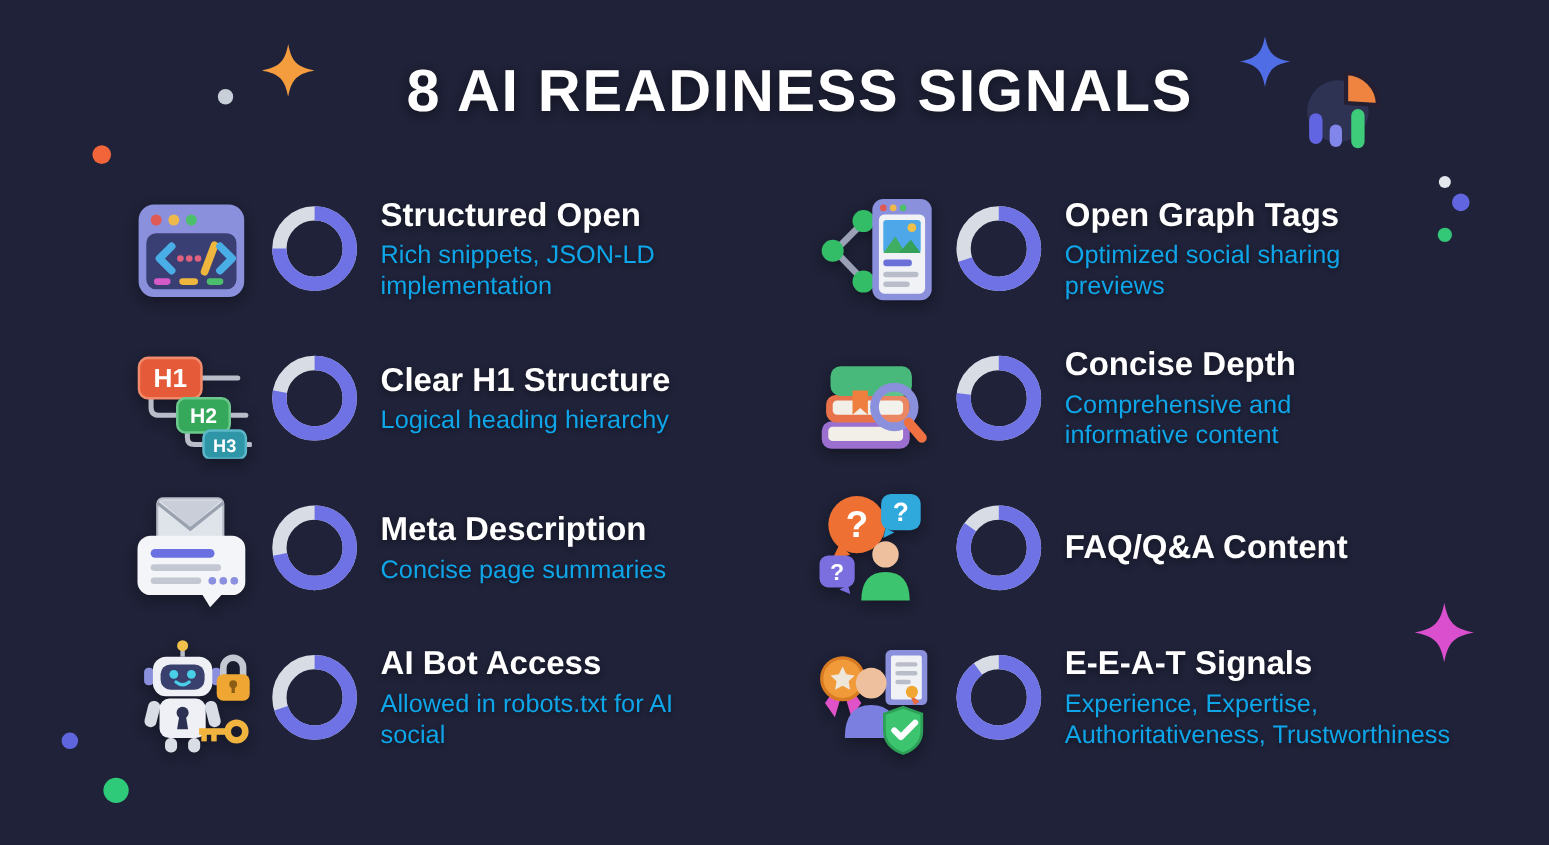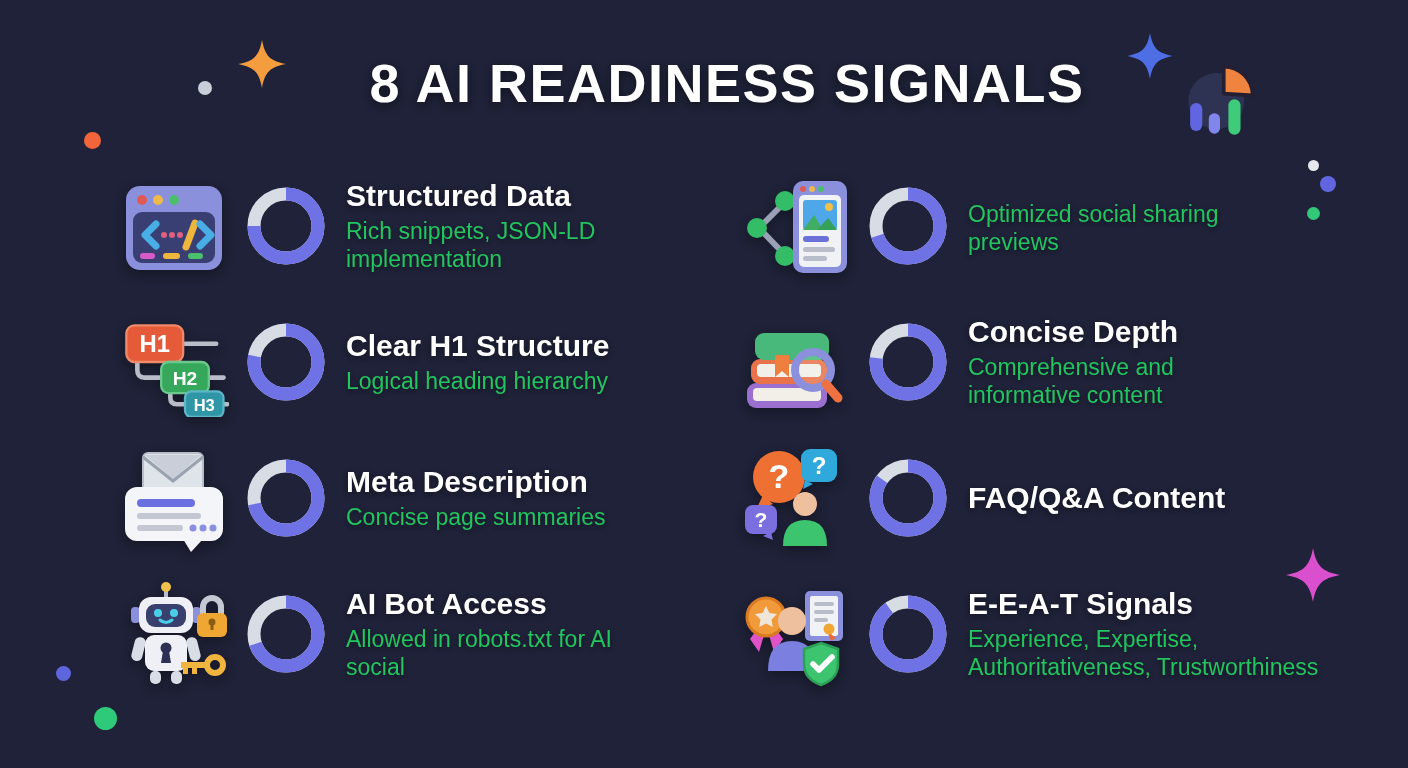--- a/index.html
+++ b/index.html
@@ -37,21 +37,21 @@
   .ring-track { fill:none; stroke:#d8dce4; stroke-width:13; }
   .ring-fill  { fill:none; stroke:#6e72e4; stroke-width:13; transform:rotate(-90deg); transform-origin:center; }
   .signal-text { margin-left:18px; }
   .signal-title {
     font-size:30px; font-weight:700; line-height:1.15; color:#ffffff;
     text-shadow:0 2px 6px rgba(0,0,0,.4);
     white-space:nowrap;
   }
   .signal-desc {
     margin-top:4px;
-    font-size:23px; line-height:1.22; color:#22c55e;
+    font-size:23px; line-height:1.22; color:#0ea5e9;
     text-shadow:0 2px 5px rgba(0,0,0,.35);
   }
   .w240{max-width:240px} .w260{max-width:260px} .w285{max-width:285px}
   .w295{max-width:295px} .w315{max-width:315px} .w340{max-width:340px} .w410{max-width:410px}
   .badge-label { font-weight:700; fill:#ffffff; font-family:"Liberation Sans",sans-serif; }
 </style>
 </head>
 <body>
 
 <svg class="deco" style="left:238px;top:40px" width="48" height="48" viewBox="0 0 48 48">
@@ -101,21 +101,21 @@
         <rect x="21" y="82" width="15" height="6" rx="3" fill="#d65bc9"></rect>
           <rect x="44" y="82" width="17" height="6" rx="3" fill="#efb63e"></rect>
           <rect x="69" y="82" width="15" height="6" rx="3" fill="#4cbf6d"></rect>
       </svg>
     </span>
     <svg class="ring" viewBox="0 0 84 84">
       <circle class="ring-track" cx="42" cy="42" r="32" pathLength="100" stroke="#d8dce4"></circle>
       <circle class="ring-fill" cx="42" cy="42" r="32" pathLength="100" stroke-dasharray="75 100" stroke="#6e72e4"></circle>
     </svg>
     <div class="signal-text">
-      <div class="signal-title">Structured Data</div>
+      <div class="signal-title">Structured Open</div>
       <div class="signal-desc w260">Rich snippets, JSON-LD implementation</div>
     </div>
   </div>
 
   <div class="signal">
     <span class="icon-wrap">
       <svg viewBox="0 0 110 110">
         <line x1="18" y1="57" x2="44" y2="31" stroke="#9aa0b5" stroke-width="6"></line>
         <line x1="18" y1="57" x2="44" y2="84" stroke="#9aa0b5" stroke-width="6"></line>
         <circle cx="16" cy="57" r="10" fill="#33bd66"></circle>
@@ -133,20 +133,21 @@
         <rect x="62" y="65" width="26" height="6" rx="3" fill="#6b70d8"></rect>
         <rect x="62" y="76" width="32" height="5" rx="2.5" fill="#b9bdc9"></rect>
         <rect x="62" y="85" width="24" height="5" rx="2.5" fill="#b9bdc9"></rect>
       </svg>
     </span>
     <svg class="ring" viewBox="0 0 84 84">
       <circle class="ring-track" cx="42" cy="42" r="32" pathLength="100" stroke="#d8dce4"></circle>
       <circle class="ring-fill" cx="42" cy="42" r="32" pathLength="100" stroke-dasharray="70 100" stroke="#6e72e4"></circle>
     </svg>
     <div class="signal-text">
+      <div class="signal-title">Open Graph Tags</div>
       <div class="signal-desc w285">Optimized social sharing previews</div>
     </div>
   </div>
 
   <div class="signal">
     <span class="icon-wrap">
       <svg viewBox="0 0 120 120">
         <path d="M20 60 V69 Q20 77 28 77 H44" fill="none" stroke="#b9bdc9" stroke-width="5" stroke-linecap="round"></path>
         <path d="M56 94 V99 Q56 106 63 106 H72" fill="none" stroke="#b9bdc9" stroke-width="5" stroke-linecap="round"></path>
         <line x1="72" y1="40" x2="106" y2="40" stroke="#b9bdc9" stroke-width="5" stroke-linecap="round"></line>

